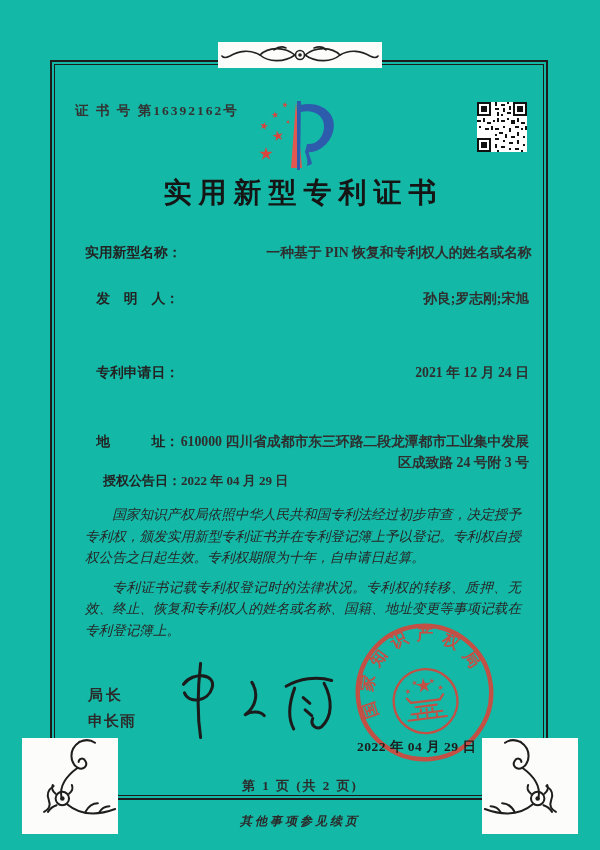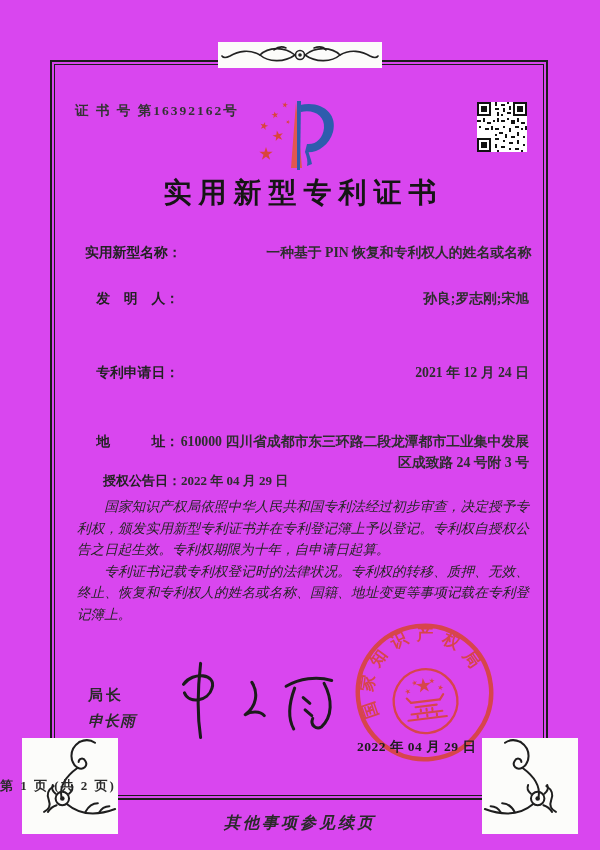--- a/index.html
+++ b/index.html
@@ -1,20 +1,20 @@
 <!DOCTYPE html>
 <html><head>
 <meta charset="utf-8">
 <style>
   html,body{margin:0;padding:0;background:#e9e9e7;}
   .page{
     position:relative;
     width:600px;height:850px;
     margin:0 auto;
-    background:#d946ef;
+    background:#14b8a6;
     overflow:hidden;
     font-family:"Liberation Serif","DejaVu Serif",serif;
     color:#2b2b2b;
   }
   
   .frame{
     position:absolute;left:50px;top:60px;width:498px;height:740px;
     border:2.4px solid #1c1c1c;box-sizing:border-box;
   }
   .frame-inner{
@@ -43,36 +43,36 @@
   .flabel{flex:0 0 94px;font-weight:700;white-space:nowrap;color:#222;}
   .fvalue{flex:1;font-weight:600;color:#2e2e2e;max-width:350px;}
   .grant-pair{position:absolute;font-size:13px;white-space:nowrap;margin-left:18px;}
   .grant-pair .flabel{font-weight:700;}
   .grant-pair .fvalue{font-weight:600;}
   .paras{
     position:absolute;left:77px;top:496px;width:452px;
     font-size:13.6px;line-height:21.6px;
     font-style:italic;text-align:justify;color:#262626;
   }
-  .paras p{margin:0;text-indent:2em;}
+  .paras p{margin:8px;text-indent:2em;}
   .director-title{position:absolute;left:88px;top:686px;font-size:15px;font-weight:700;letter-spacing:3px;}
-  .director-name{position:absolute;left:88px;top:712px;font-size:15px;font-weight:700;letter-spacing:1px;font-style:italic;}
+  .director-name{position:absolute;left:88px;top:712px;font-size:15px;font-weight:700;letter-spacing:1px;}
   .signature{position:absolute;left:162px;top:652px;}
   .seal{position:absolute;left:352px;top:620px;}
   .seal-date{
     position:absolute;left:357px;top:738px;
     font-size:13.5px;font-weight:600;letter-spacing:.5px;color:#1d1d1d;
   }
   .page-no{
     position:absolute;left:0;right:0;top:777px;
-    text-align:left;font-size:13px;letter-spacing:2px;font-weight:600;
+    text-align:center;font-size:13px;letter-spacing:2px;font-weight:600;
   }
   .footer-note{
     position:absolute;left:0;right:0;top:813px;
-    text-align:center;font-size:16px;font-style:italic;
+    text-align:center;font-size:12px;font-style:italic;
     letter-spacing:3px;font-weight:600;color:#2a2a2a;
   }
 </style>
 </head>
 <body>
 
 <div class="page">
 
   <div class="frame">
     <div class="frame-inner"></div>

